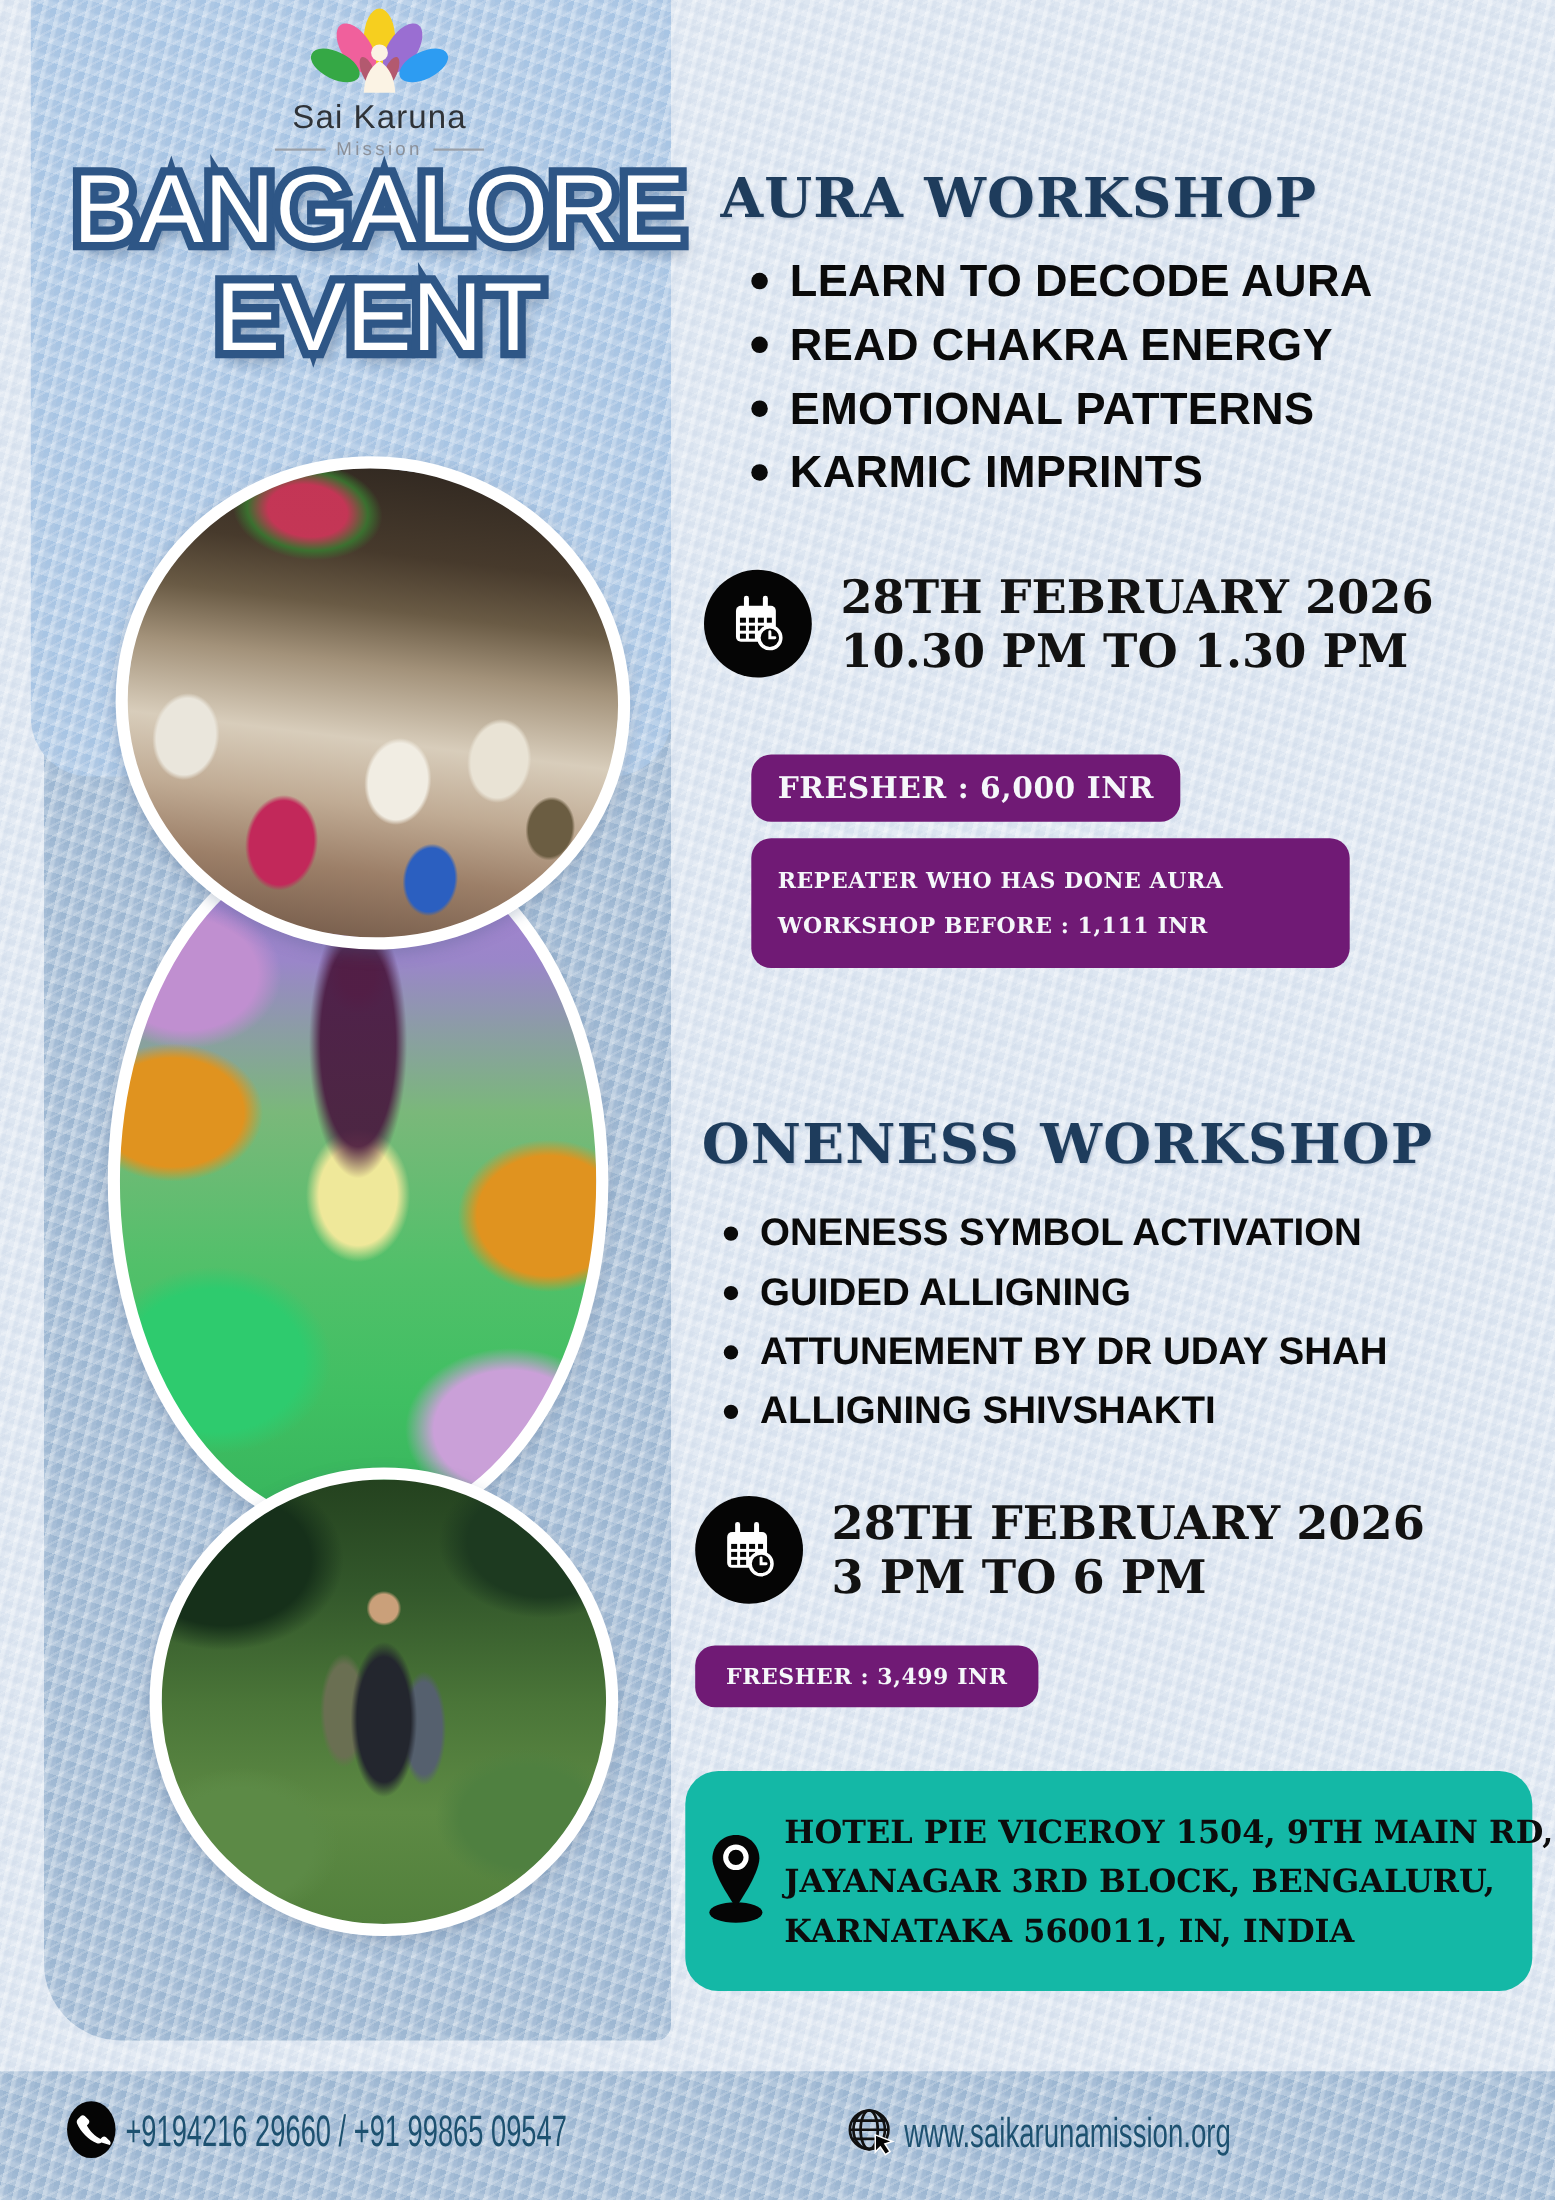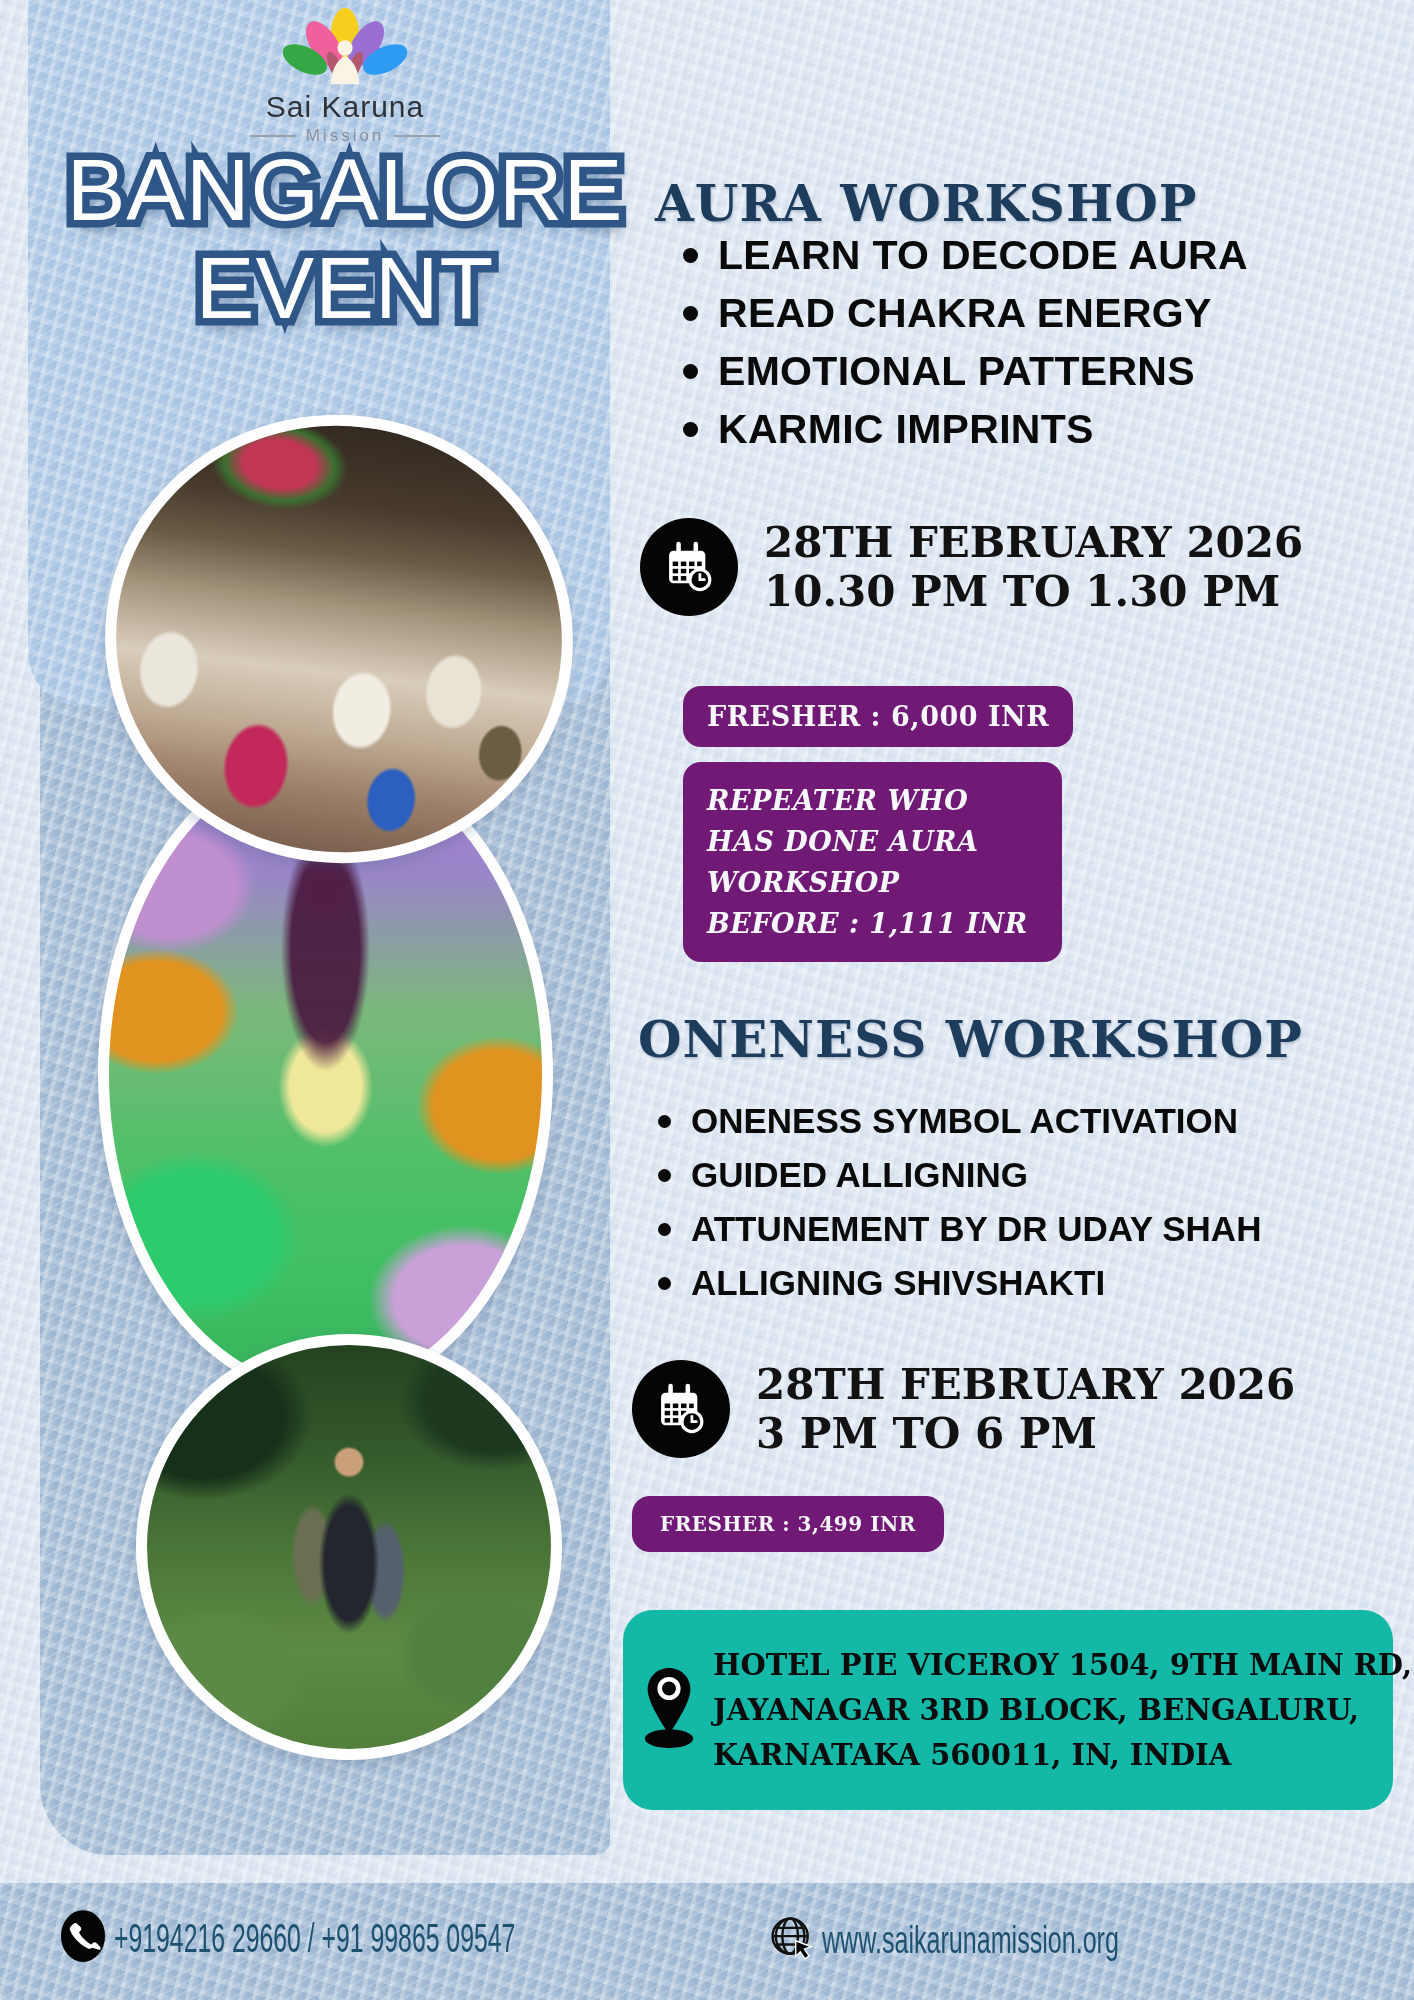--- a/index.html
+++ b/index.html
@@ -68,21 +68,21 @@
       radial-gradient(165px 125px at 14% 18%, #16301a 0 48%, rgba(22,48,26,0) 66%),
       radial-gradient(145px 105px at 86% 14%, #1d3a20 0 48%, rgba(29,58,32,0) 66%),
       radial-gradient(125px 95px at 82% 76%, #4f8040 0 48%, rgba(79,128,64,0) 66%),
       radial-gradient(135px 105px at 18% 82%, #5c8a46 0 48%, rgba(92,138,70,0) 66%),
       linear-gradient(180deg,#24421f 0%,#33582b 25%,#4a7538 50%,#5d8a44 75%,#52803c 100%);}
 
   
   .w-heading{position:absolute;z-index:8;font-family:"DejaVu Serif","Liberation Serif",serif;
     font-weight:bold;color:#1e3c5c;font-size:50px;letter-spacing:1px;white-space:nowrap;
     text-shadow:1px 2px 2px rgba(110,130,160,.35);}
-  .aura-heading{left:655px;top:150px;margin-top:24px;}
+  .aura-heading{left:655px;top:150px;}
   .oneness-heading{left:638px;top:1010px;}
 
   .bullets{position:absolute;z-index:8;list-style:none;margin:0;padding:0;}
   .bullets li{display:flex;align-items:center;font-weight:bold;color:#0a0a0a;white-space:nowrap;}
   .bullets li::before{content:"";border-radius:50%;background:#0a0a0a;flex:none;}
   .bullets-aura{left:683px;top:226px;}
   .bullets-aura li{font-size:41px;height:58px;letter-spacing:.3px;}
   .bullets-aura li::before{width:15px;height:15px;margin-right:20px;}
   .bullets-oneness{left:658px;top:1094px;}
   .bullets-oneness li{font-size:35px;height:54px;}
@@ -93,21 +93,21 @@
   .schedule-oneness{left:632px;top:1360px;}
   .cal-badge{width:98px;height:98px;border-radius:50%;background:#050505;flex:none;
     display:flex;align-items:center;justify-content:center;}
   .schedule-text{font-family:"DejaVu Serif","Liberation Serif",serif;font-weight:bold;
     font-size:42px;line-height:49px;color:#121212;white-space:nowrap;}
 
   .price-badge{position:absolute;z-index:8;background:#701a75;color:#f5f7fa;
     font-family:"DejaVu Serif","Liberation Serif",serif;font-weight:bold;border-radius:18px;
     box-sizing:border-box;}
   .badge-fresher-aura{left:683px;top:686px;font-size:27px;padding:15px 24px;letter-spacing:.5px;white-space:nowrap;}
-  .badge-repeater{left:683px;top:762px;width:379px;font-size:27px;line-height:41px;padding:18px 24px;letter-spacing:.5px;font-style:italic;}
+  .badge-repeater{left:683px;top:762px;width:544px;font-size:20px;line-height:41px;padding:18px 24px;letter-spacing:.5px;}
   .badge-fresher-oneness{left:632px;top:1496px;font-size:20px;padding:16px 28px;letter-spacing:.5px;white-space:nowrap;}
 
   .venue-box{position:absolute;z-index:8;left:623px;top:1610px;width:770px;height:200px;
     background:#14b8a6;border-radius:30px;display:flex;align-items:center;gap:18px;
     padding:0 12px 0 20px;box-sizing:border-box;}
   .venue-text{font-family:"DejaVu Serif","Liberation Serif",serif;font-weight:bold;
     font-size:29px;line-height:45px;color:#0c0c0c;white-space:nowrap;}
 
   .footer-contact{position:absolute;z-index:8;top:1908px;left:60px;display:flex;align-items:center;gap:8px;cursor:pointer;}
   .footer-web{position:absolute;z-index:8;top:1914px;left:768px;display:flex;align-items:center;gap:6px;cursor:pointer;}

